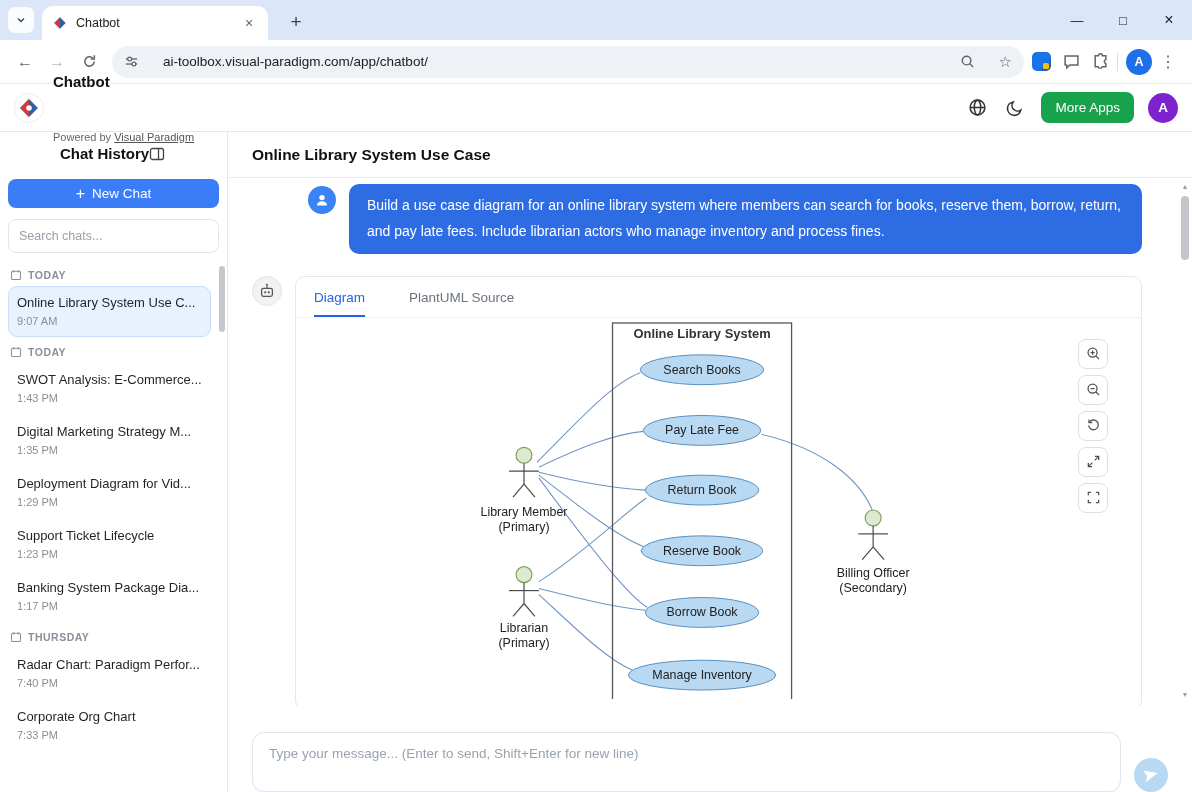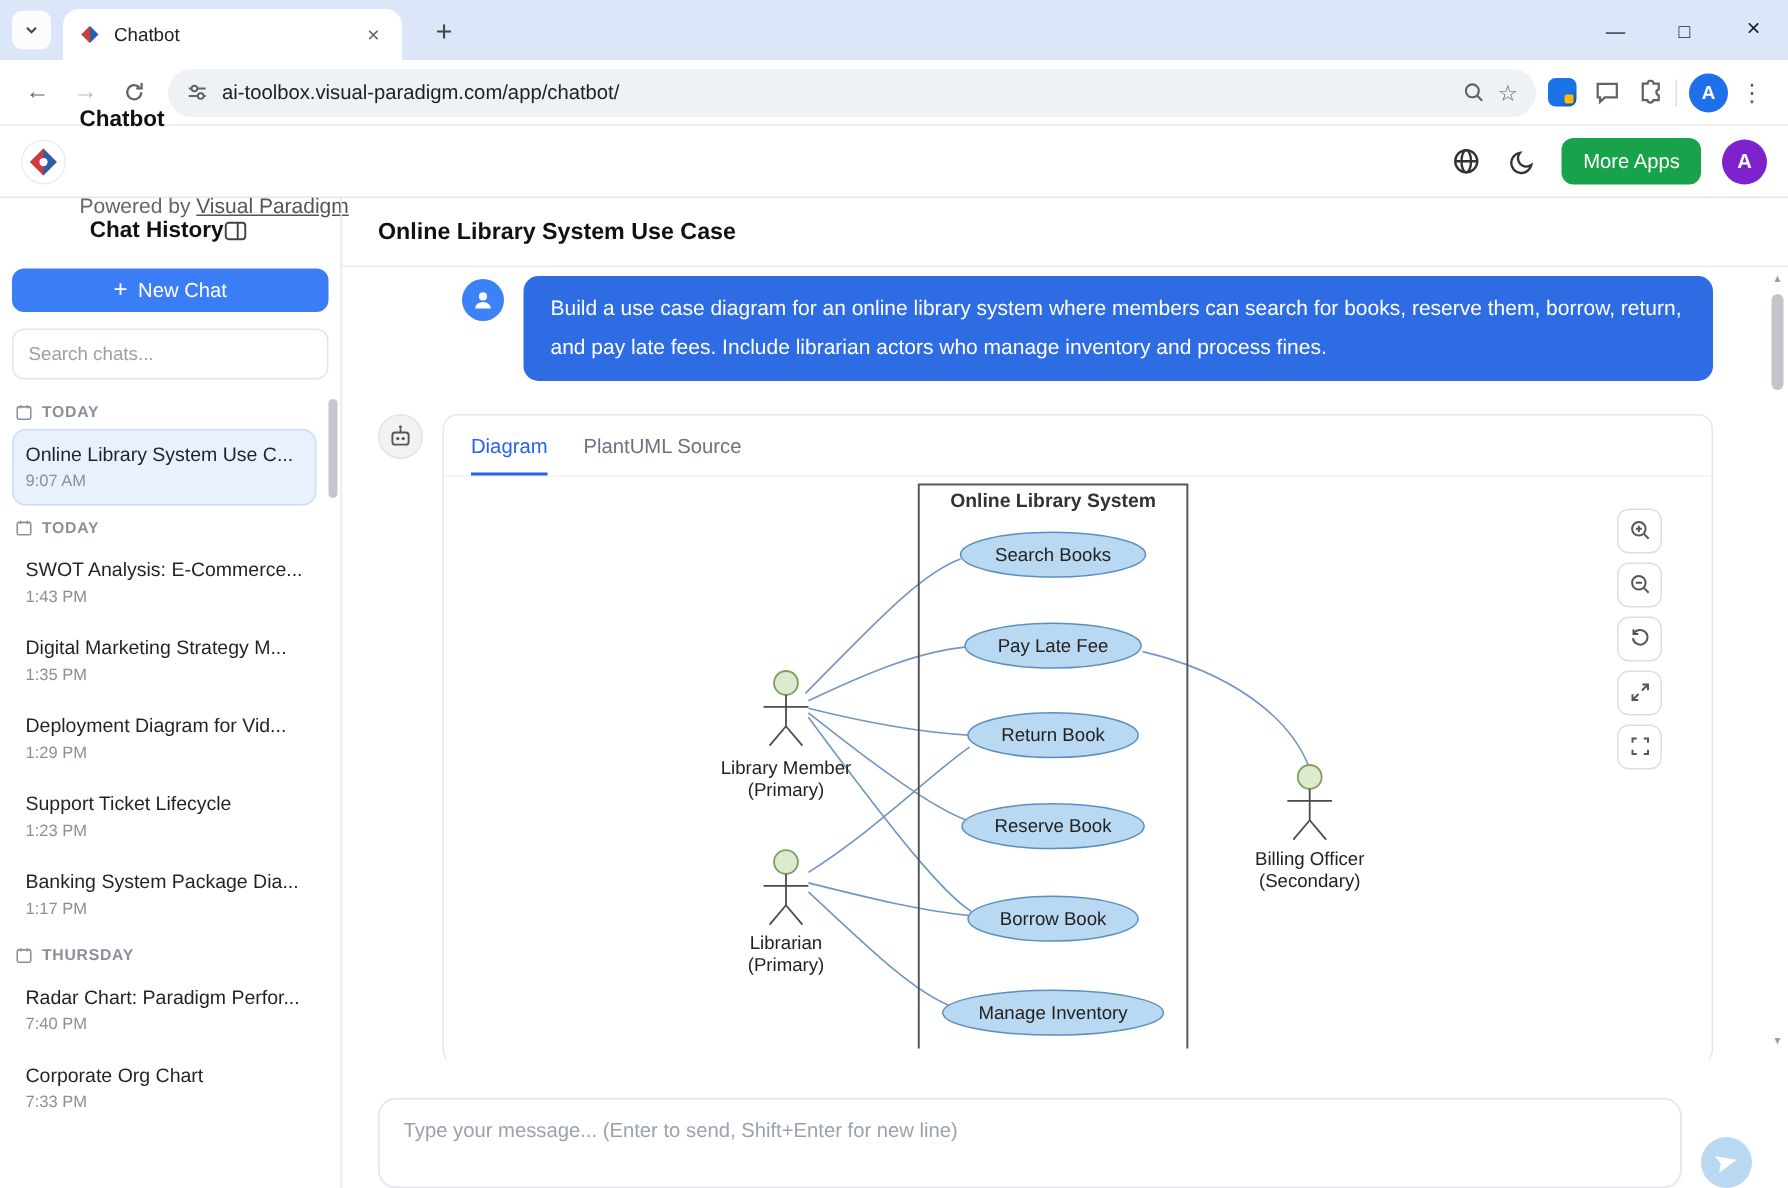--- a/index.html
+++ b/index.html
@@ -17,36 +17,36 @@
   .tab-close { font-size:14px; color:#5f6368; width:18px; height:18px; display:grid; place-items:center; border-radius:50%; }
   .new-tab { width:28px; height:28px; margin:0 0 4px 14px; border:none; background:transparent; font-size:19px; color:#444;
              display:grid; place-items:center; border-radius:50%; }
   .win-controls { position:absolute; right:0; top:0; height:40px; display:flex; }
   .win-controls span { width:46px; height:40px; display:grid; place-items:center; font-size:13px; color:#202124; cursor:default; }
 
   .addressbar { height:44px; background:#fff; border-bottom:1px solid #e7eaee; display:flex; align-items:center; padding:0 10px; gap:2px; }
   .nav-btn { width:30px; height:30px; display:grid; place-items:center; font-size:16px; color:#5f6368; border-radius:50%; }
   .nav-btn.disabled { color:#b9bdc4; }
   .omnibox { flex:1; height:32px; background:#eef1f5; border-radius:16px; margin:0 6px; display:flex; align-items:center;
-             padding:0 12px; gap:9px; min-width:0; }
+             padding:0 12px; gap:24px; min-width:0; }
   .omnibox .url { font-size:13.5px; color:#202124; flex:1; white-space:nowrap; overflow:hidden; }
   .omni-ic { color:#5f6368; display:grid; place-items:center; }
   .ext-blue { width:19px; height:19px; border-radius:5px; background:linear-gradient(135deg,#1a73e8 60%,#174ea6); position:relative; }
   .ext-blue::after { content:""; position:absolute; right:2px; bottom:2px; width:6px; height:6px; background:#fbbc04; border-radius:1.5px; }
   .tb-divider { width:1px; height:18px; background:#dadce0; margin:0 6px; }
   .profile-dot { width:26px; height:26px; border-radius:50%; background:#1f6feb; color:#fff; font-size:12.5px; font-weight:bold;
                  display:grid; place-items:center; }
   .menu-dots { font-size:16px; color:#5f6368; width:28px; text-align:center; }
 
   
   .appheader { height:48px; display:flex; align-items:center; padding:0 14px; border-bottom:1px solid #e5e7eb; background:#fff; }
   .applogo { width:30px; height:30px; border-radius:50%; border:1px solid #eee; display:grid; place-items:center; }
   .app-titles { margin-left:9px; }
   .app-name { font-size:15px; font-weight:bold; color:#111; line-height:1.2; }
-  .powered { font-size:14px; color:#666;margin-top:40px; }
+  .powered { font-size:11px; color:#666;margin-top:40px; }
   .powered a { color:#555; text-decoration:underline; }
   .hdr-right { margin-left:auto; display:flex; align-items:center; gap:14px; }
   .hdr-icon { color:#333; display:grid; place-items:center; width:24px; height:24px; }
   .more-apps { background:var(--green-button,#18a24b); color:#fff; border:none; border-radius:8px; padding:8px 14px;
                font-size:13.5px; font-family:inherit; }
   .hdr-avatar { width:30px; height:30px; border-radius:50%; background:var(--avatar-purple,#7e22ce); color:#fff;
                 font-size:13.5px; font-weight:bold; display:grid; place-items:center; }
 
   
   .content { display:flex; height:660px; }
@@ -79,21 +79,21 @@
 
   .user-row { display:flex; gap:13px; margin-left:56px; margin-top:2px; }
   .user-avatar { width:28px; height:28px; border-radius:50%; background:#3b82f6; display:grid; place-items:center; flex:none; margin-top:2px; }
   .user-bubble { flex:1; background:var(--user-bubble,#2e6ce4); color:#fff; border-radius:10px; padding:9px 18px;
                  font-size:14px; line-height:1.85; }
 
   .bot-row { display:flex; gap:13px; margin-top:22px; }
   .bot-avatar { width:30px; height:30px; border-radius:50%; background:#f0f2f4; border:1px solid #e2e4e8;
                 display:grid; place-items:center; flex:none; }
   .bot-card { flex:1; border:1px solid #e5e7eb; border-radius:10px; background:#fff; height:434px; overflow:hidden; position:relative; }
-  .tabs { display:flex; gap:24px; padding:13px 18px 0; border-bottom:1px solid #f1f2f4; }
+  .tabs { display:flex; gap:44px; padding:13px 18px 0; border-bottom:1px solid #f1f2f4; }
   .tab-item { font-size:13.5px; color:#6b7280; padding-bottom:10px; border-bottom:2px solid transparent; }
   .tab-item.active { color:#2563eb; border-bottom-color:#2563eb; }
   .diagram-wrap { padding:3px 14px 0; }
 
   .uc { fill:var(--usecase-fill,#b9d8f1); stroke:var(--usecase-stroke,#5a8fc0); stroke-width:1; }
   .uc-label { font-size:12.5px; fill:#222; text-anchor:middle; }
   .sys-box { fill:none; stroke:#555; stroke-width:1.3; }
   .sys-title { font-size:13px; font-weight:bold; fill:#333; text-anchor:middle; }
   .conn { fill:none; stroke:var(--connector,#7296c4); stroke-width:1.1; }
   .actor-head { fill:var(--actor-fill,#dcead0); stroke:var(--actor-stroke,#7fa05c); stroke-width:1.2; }

